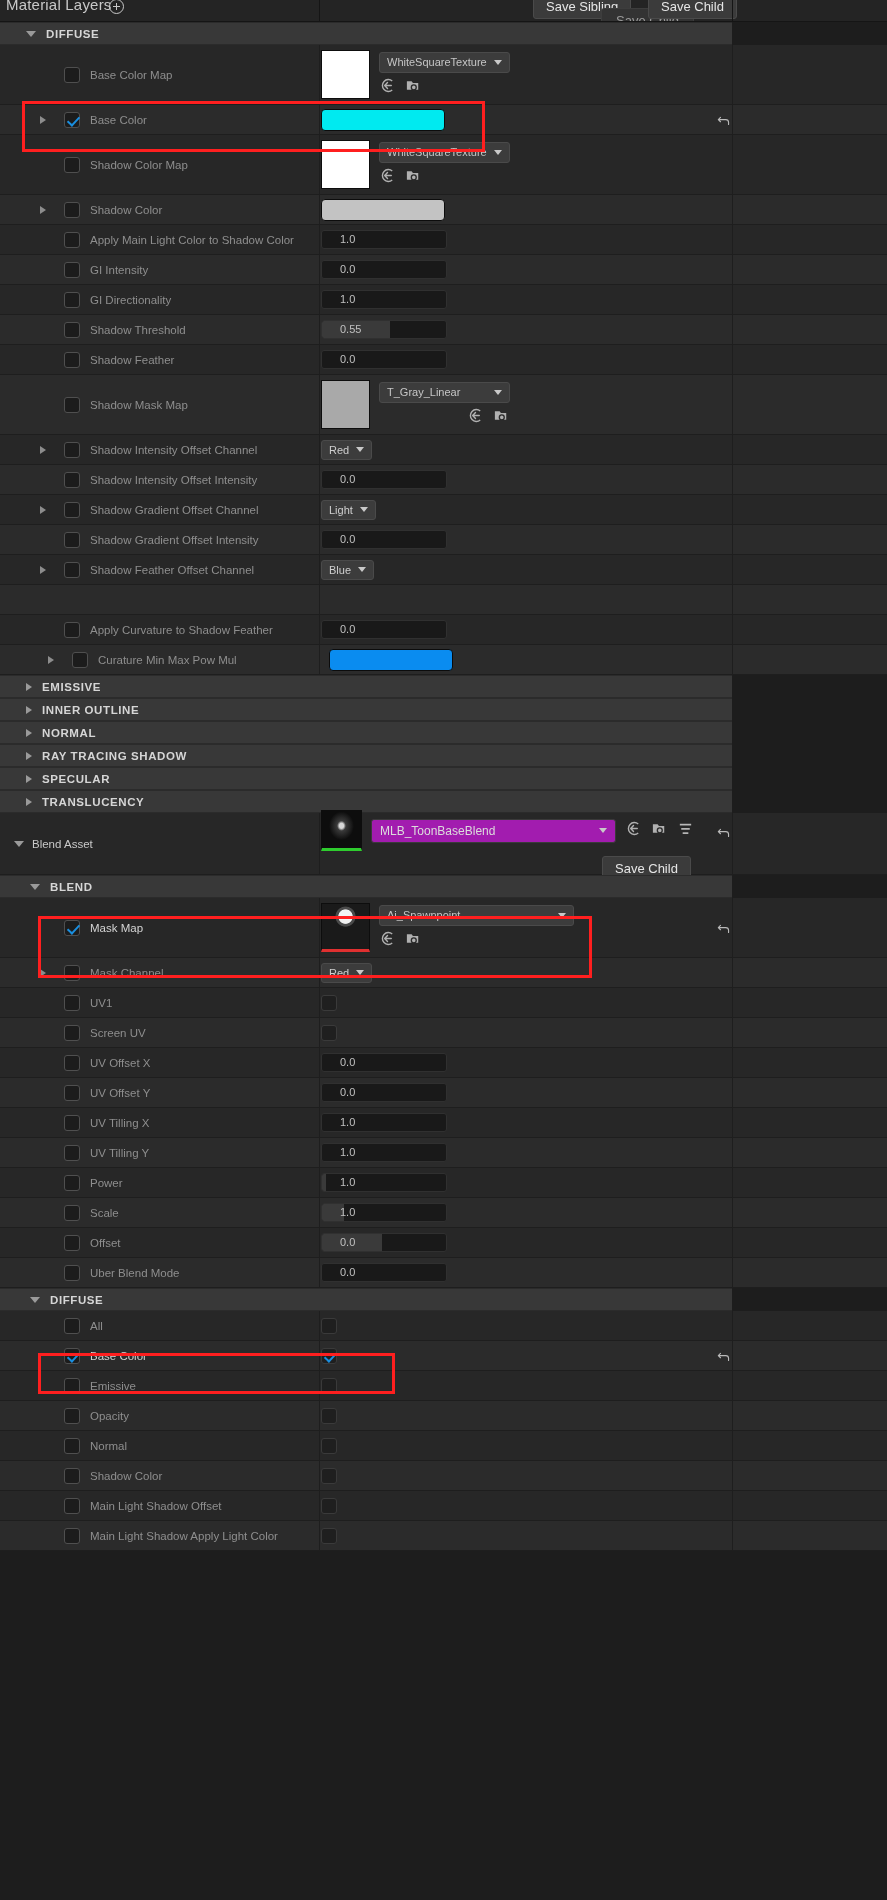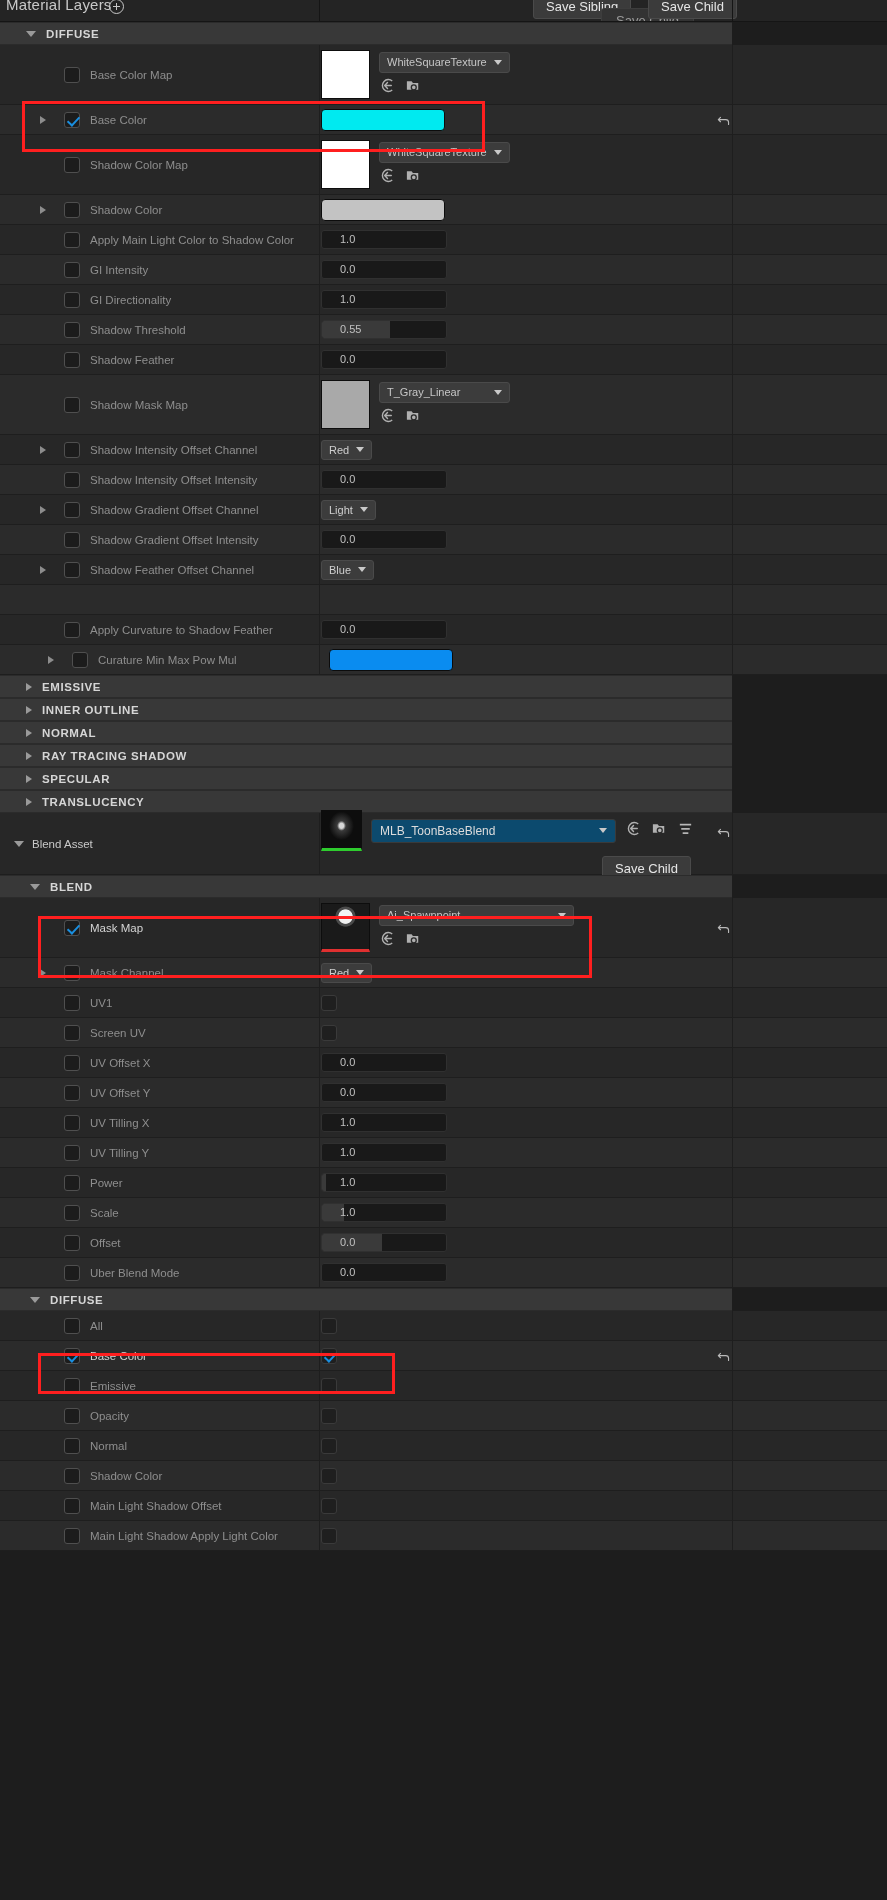--- a/index.html
+++ b/index.html
@@ -120,21 +120,21 @@
   .combo .ctxt{ font-size:11px; color:#cfcfcf; white-space:nowrap; }
   .chev{ width:0;height:0;border-left:4.5px solid transparent;border-right:4.5px solid transparent;border-top:5px solid #c9c9c9; }
 
   .texcombo{
     height:21px; background:#3c3c3c; border:1px solid #4a4a4a; border-radius:3px;
     display:flex; align-items:center; padding:0 7px; justify-content:space-between; cursor:pointer;
   }
   .texcombo .ctxt{ font-size:11px; color:#c6c6c6; white-space:nowrap; }
 
   .darkcombo{
-    height:24px; background:#0c4a6e; border:1px solid #3a3a3a; border-radius:3px;
+    height:24px; background:#a21caf; border:1px solid #3a3a3a; border-radius:3px;
     display:flex; align-items:center; padding:0 8px; justify-content:space-between; cursor:pointer;
   }
   .darkcombo .ctxt{ font-size:12px; color:#dcdcdc; }
 
   .thumb{ width:49px; height:49px; background:#fff; border:1px solid #0d0d0d; }
   .thumb.gray{ background:#a9a9a9; }
   .thumb.dark{ background:#111; }
 
   .iconbtn{ cursor:pointer; display:inline-block; }
 
@@ -317,21 +317,21 @@
         <div class="vline b"></div>
       </div>
       <div class="row alt" style="height: 60px;">
         <div class="namecell">
           <div class="cb"></div>
           <div class="lbl">Shadow Mask Map</div>
         </div>
         <div class="valuecell">
           <div style="display: flex; align-items: center; gap: 9px;">
             <div class="thumb gray"></div>
-            <div style="display: flex; flex-direction: column;">
+            <div style="display: flex; flex-direction: column; align-items: flex-end;">
               <div class="texcombo" style="width: 131px;">
                 <span class="ctxt">T_Gray_Linear</span>
                 <span class="chev"></span>
               </div>
               <div style="display: flex; gap: 9px; align-items: center; margin-top: 4px;">
                 <span class="iconbtn"><svg viewBox="0 0 18 18" width="17" height="17">
                     <path d="M14 4.2 A6.3 6.3 0 1 0 14 13.8" fill="none" stroke="#b0b0b0" stroke-width="1.5"></path>
                     <path d="M13 9 H6.5 M9 5.8 L6 9 L9 12.2" fill="none" stroke="#b0b0b0" stroke-width="1.5" stroke-linecap="round" stroke-linejoin="round"></path>
                   </svg></span>
                 <span class="iconbtn"><svg viewBox="0 0 18 18" width="17" height="17">

